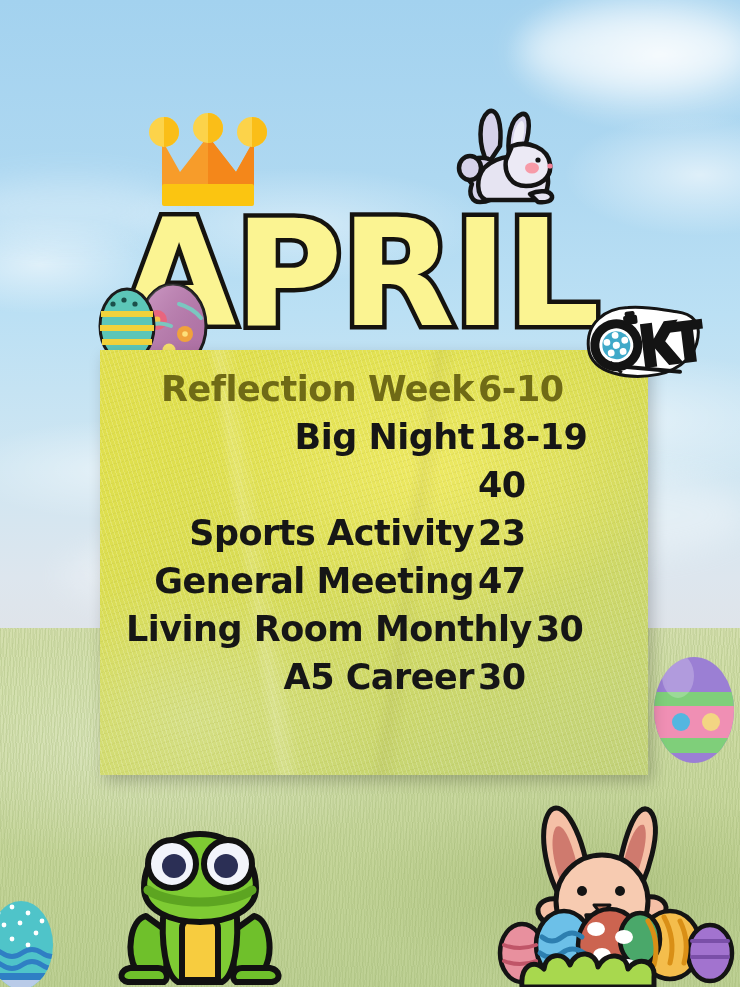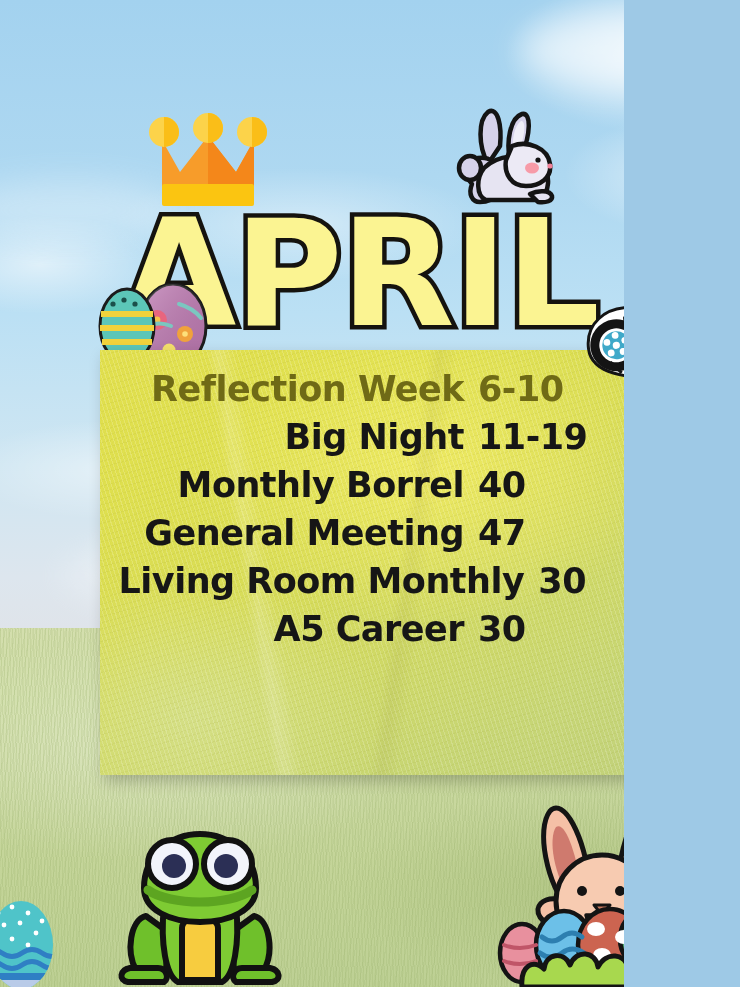--- a/index.html
+++ b/index.html
@@ -6,21 +6,21 @@
   * { margin:0; padding:0; box-sizing:border-box; }
   html, body {
     width:740px; height:987px;
     overflow:hidden;
     font-family:"Liberation Sans", sans-serif;
     background:#9ec9e6;
   }
 
   #poster {
     position:relative;
-    width:624px; height:987px;
+    width:740px; height:987px;
     overflow:hidden;
   }
 
   
   .sky {
     position:absolute; left:0; top:0; width:740px; height:628px;
     background:
       radial-gradient(ellipse 240px 120px at 660px 55px, rgba(255,255,255,.75) 0%, rgba(255,255,255,0) 65%),
       radial-gradient(ellipse 200px 90px at 700px 175px, rgba(255,255,255,.6) 0%, rgba(255,255,255,0) 68%),
       radial-gradient(ellipse 180px 70px at 40px 265px, rgba(255,255,255,.55) 0%, rgba(255,255,255,0) 70%),
@@ -143,21 +143,21 @@
     white-space:nowrap;
   }
   .row .dt {
     font-family:"DejaVu Sans", sans-serif;
     font-weight:bold;
     font-size:35px;
     line-height:35px;
     letter-spacing:-.5px;
     color:#161616;
     width:108px;
-    margin-left:14px;
+    margin-left:4px;
     text-align:left;
     white-space:nowrap;
   }
   .row.muted .ev, .row.muted .dt { color:#6f6a16; }
 
   
   .frog {
     position:absolute; left:116px; top:820px; width:168px; height:167px; z-index:5;
   }
   .bunny-eggs {
@@ -312,25 +312,28 @@
   <div class="card">
     <div class="card-tex"></div>
     <div class="card-crease"></div>
     <div class="schedule" id="schedule-list">
         <div class="row muted">
           <span class="ev">Reflection Week</span>
           <span class="dt">6-10</span>
         </div>
         <div class="row">
           <span class="ev">Big Night</span>
-          <span class="dt">11-19</span>
-        </div>
-        <div class="row">
-          <span class="ev">Monthly Borrel</span>
+          <span class="dt">18-19</span>
+        </div>
+        <div class="row">
           <span class="dt">40</span>
+        </div>
+        <div class="row">
+          <span class="ev">Sports Activity</span>
+          <span class="dt">23</span>
         </div>
         <div class="row">
           <span class="ev">General Meeting</span>
           <span class="dt">47</span>
         </div>
         <div class="row">
           <span class="ev">Living Room Monthly</span>
           <span class="dt">30</span>
         </div>
         <div class="row">

